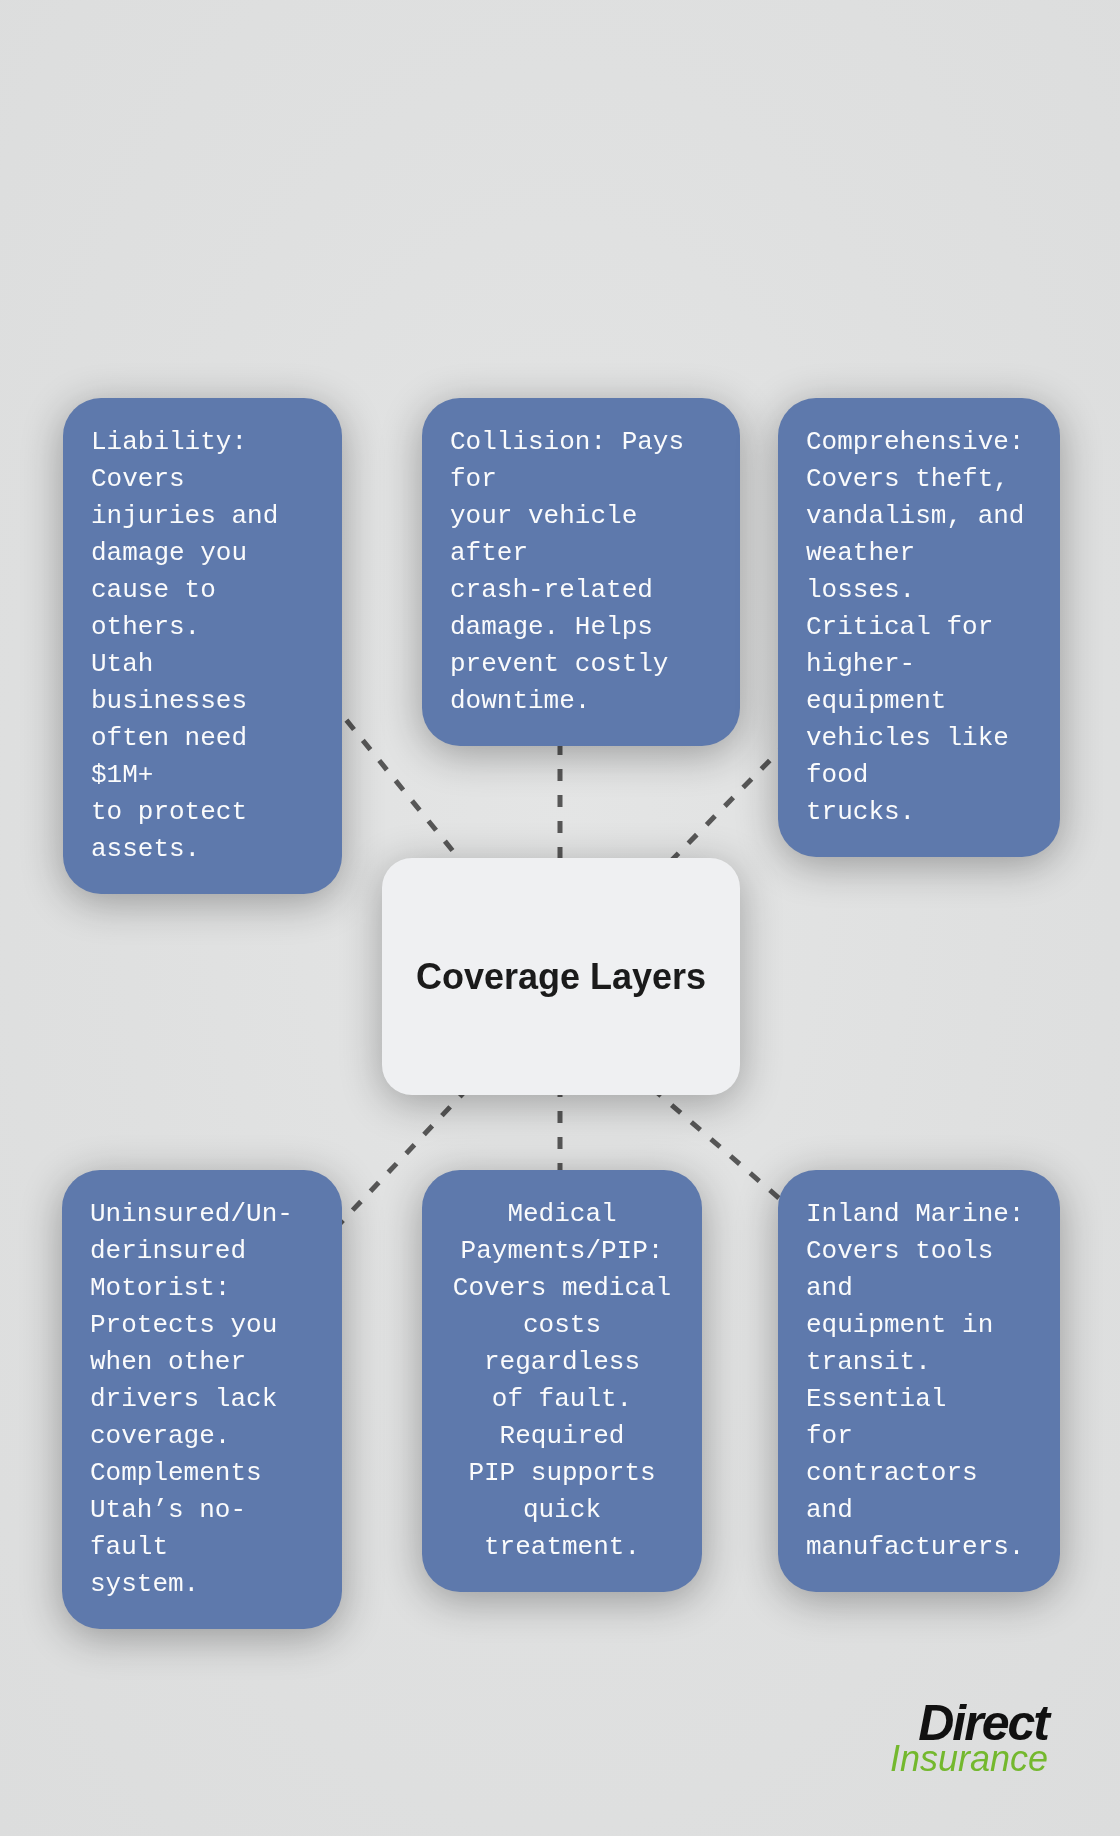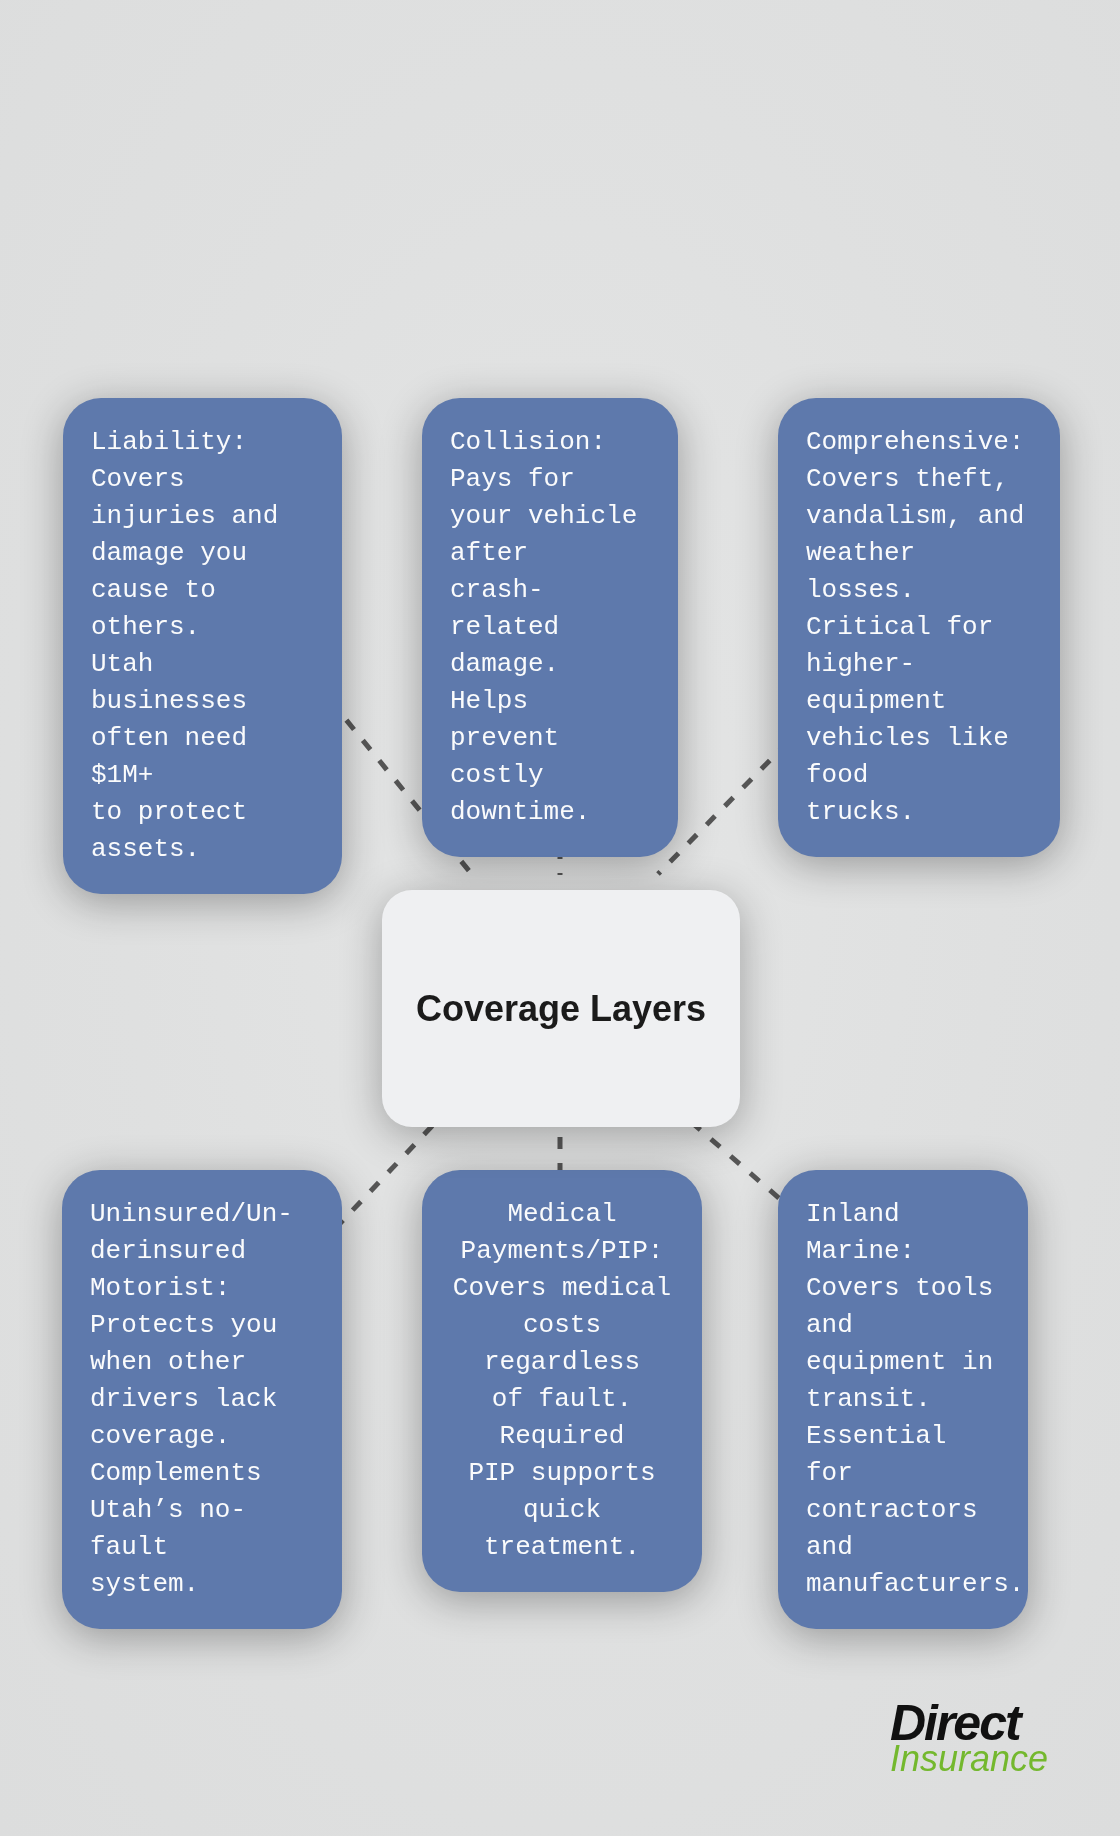--- a/index.html
+++ b/index.html
@@ -32,40 +32,40 @@
     box-sizing:border-box;
     font-family:Liberation Mono, monospace;
   }
   .node p{
     margin:0;
     font-size:26px;line-height:37px;
     color:#fafbfc;
     white-space:pre-line;
   }
   .n1{left:63px;top:398px;width:279px;}
-  .n2{left:422px;top:398px;width:256px;}
+  .n2{left:422px;top:398px;width:318px;}
   .n3{left:778px;top:398px;width:282px;}
   .n4{left:62px;top:1170px;width:280px;}
   .n5{left:422px;top:1170px;width:280px;text-align:center;}
-  .n6{left:778px;top:1170px;width:250px;}
+  .n6{left:778px;top:1170px;width:282px;}
   .center-node{
     position:absolute;z-index:3;
     left:382px;top:858px;width:358px;height:237px;
     background:#eff0f2;
     border-radius:30px;
     box-shadow:0 8px 42px rgba(0,0,0,0.30);
-    display:flex;align-items:center;justify-content:center;margin-top:32px;
+    display:flex;align-items:center;justify-content:center;
   }
   .center-node span{
     font-size:36px;font-weight:bold;color:#1b1b1b;
   }
   .logo{
     position:absolute;z-index:2;
     right:72px;top:1698px;
-    text-align:left;
+    text-align:right;
   }
   .logo-direct{
     font-size:50px;line-height:50px;
     font-weight:bold;font-style:italic;
     letter-spacing:-2px;
     color:#111111;
   }
   .logo-insurance{
     font-size:36px;line-height:28px;
     font-style:italic;

